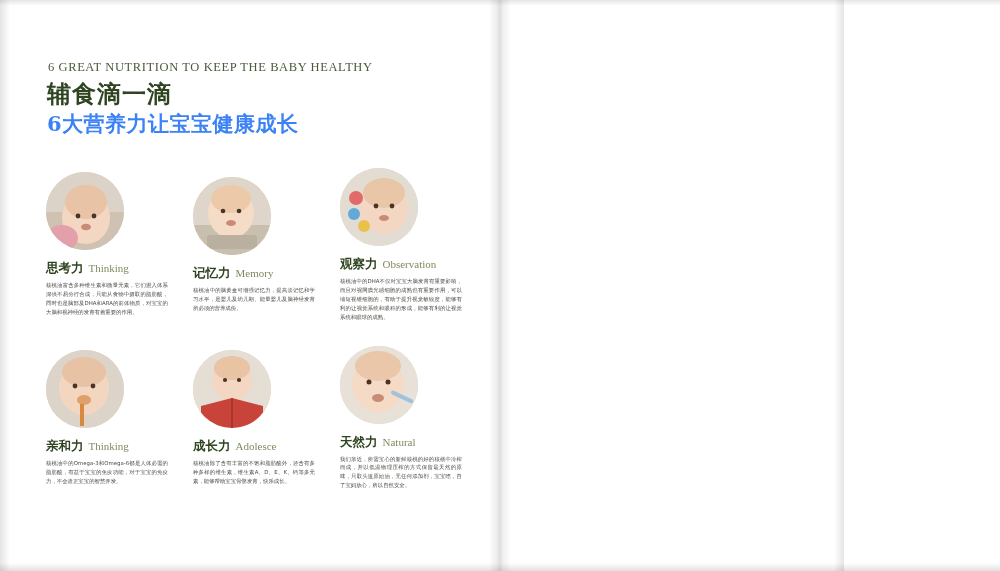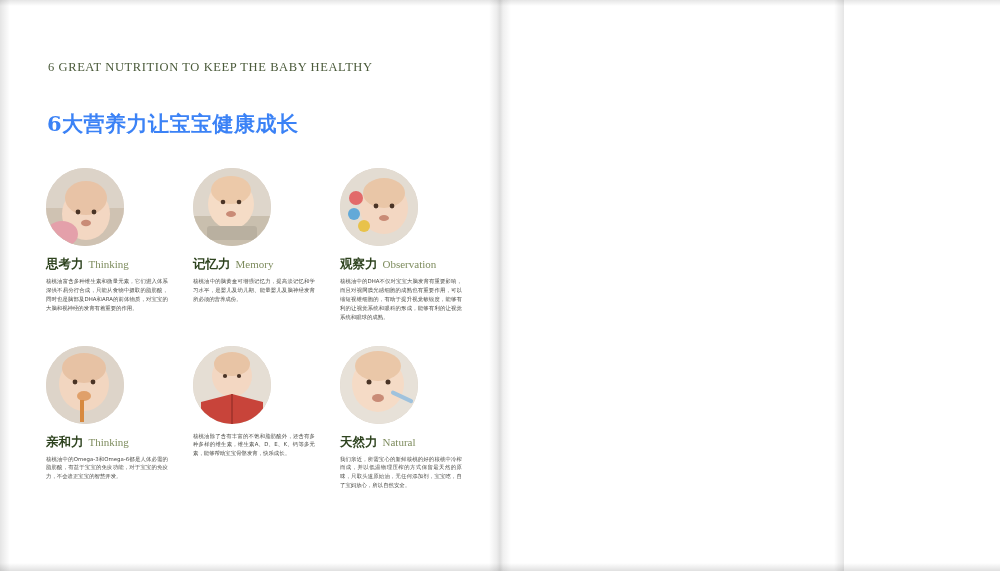--- a/index.html
+++ b/index.html
@@ -90,20 +90,21 @@
   .grid {
     position: absolute;
     left: 46px;
     top: 168px;
     width: 420px;
   }
   .row {
     display: flex;
     gap: 21px;
     margin-bottom: 24px;
+    align-items: center;
   }
   .cell { width: 126px; }
   .photo {
     width: 78px;
     height: 78px;
     border-radius: 50%;
     overflow: hidden;
     margin-bottom: 8px;
     position: relative;
     background: #d9cfc4;
@@ -134,20 +135,21 @@
     width: 122px;
   }
 </style>
 </head>
 <body>
 
 <div class="spread">
   <div class="page-left">
 
     <div class="eyebrow">6 GREAT NUTRITION TO KEEP THE BABY HEALTHY</div>
+    <div class="title-cn1">辅食滴一滴</div>
     <div class="title-cn2">6大营养力让宝宝健康成长</div>
 
     <div class="grid">
 
       <div class="row">
         <div class="cell">
           <div class="photo">
             <svg class="sky" viewBox="0 0 78 78">
               <rect width="78" height="78" fill="#dcd3c8"></rect>
               <rect y="40" width="78" height="38" fill="#cfc2b2"></rect>
@@ -229,20 +231,23 @@
             <svg class="sky" viewBox="0 0 78 78">
               <rect width="78" height="78" fill="#e5ded4"></rect>
               <ellipse cx="39" cy="30" rx="20" ry="21" fill="#f3d7c2"></ellipse>
               <ellipse cx="39" cy="18" rx="18" ry="12" fill="#e8c4a5"></ellipse>
               <circle cx="32" cy="30" r="2.1" fill="#4a3426"></circle>
               <circle cx="46" cy="30" r="2.1" fill="#4a3426"></circle>
               <path d="M8 56 L39 48 L70 56 L70 78 L8 78 Z" fill="#c8443a"></path>
               <path d="M39 48 L39 78" stroke="#a8362e" stroke-width="2"></path>
             </svg>
           </div>
+          <div class="cell-head">
+            <span class="cell-cn">成长力</span><span class="cell-en">Adolesce</span>
+          </div>
           <div class="cell-body">核桃油除了含有丰富的不饱和脂肪酸外，还含有多种多样的维生素，维生素A、D、E、K、钙等多元素，能够帮助宝宝骨骼发育，快乐成长。</div>
         </div>
 
         <div class="cell">
           <div class="photo">
             <svg class="sky" viewBox="0 0 78 78">
               <rect width="78" height="78" fill="#e7e1d8"></rect>
               <ellipse cx="38" cy="38" rx="26" ry="28" fill="#f5dbc6"></ellipse>
               <ellipse cx="38" cy="20" rx="23" ry="15" fill="#eac7a8"></ellipse>
               <circle cx="29" cy="36" r="2.5" fill="#4a3426"></circle>

